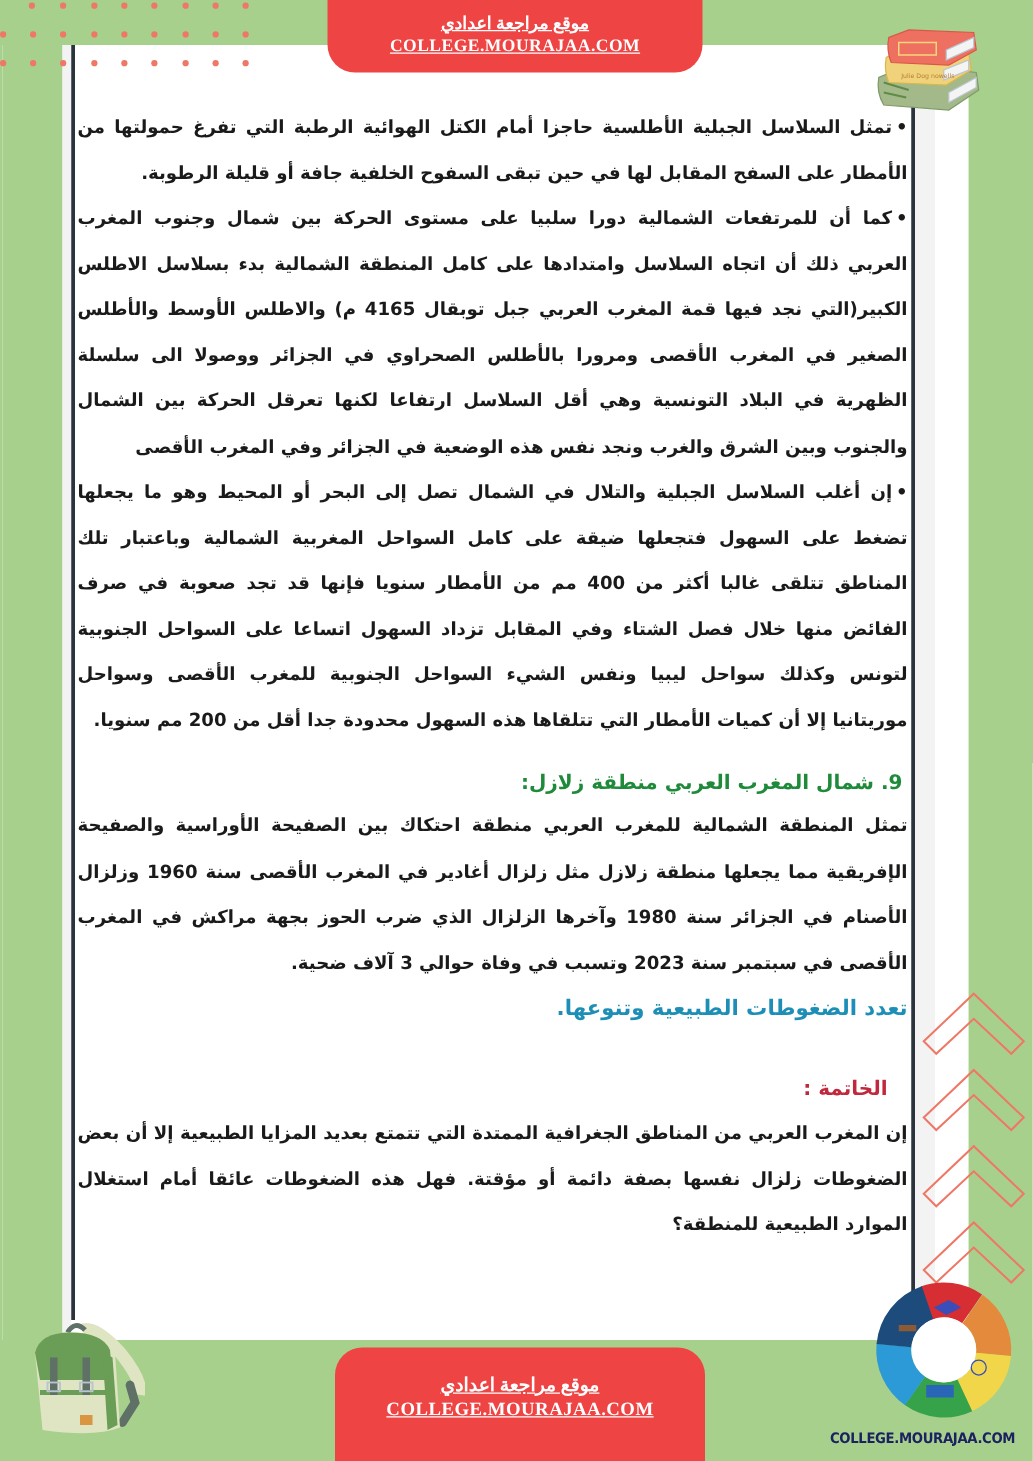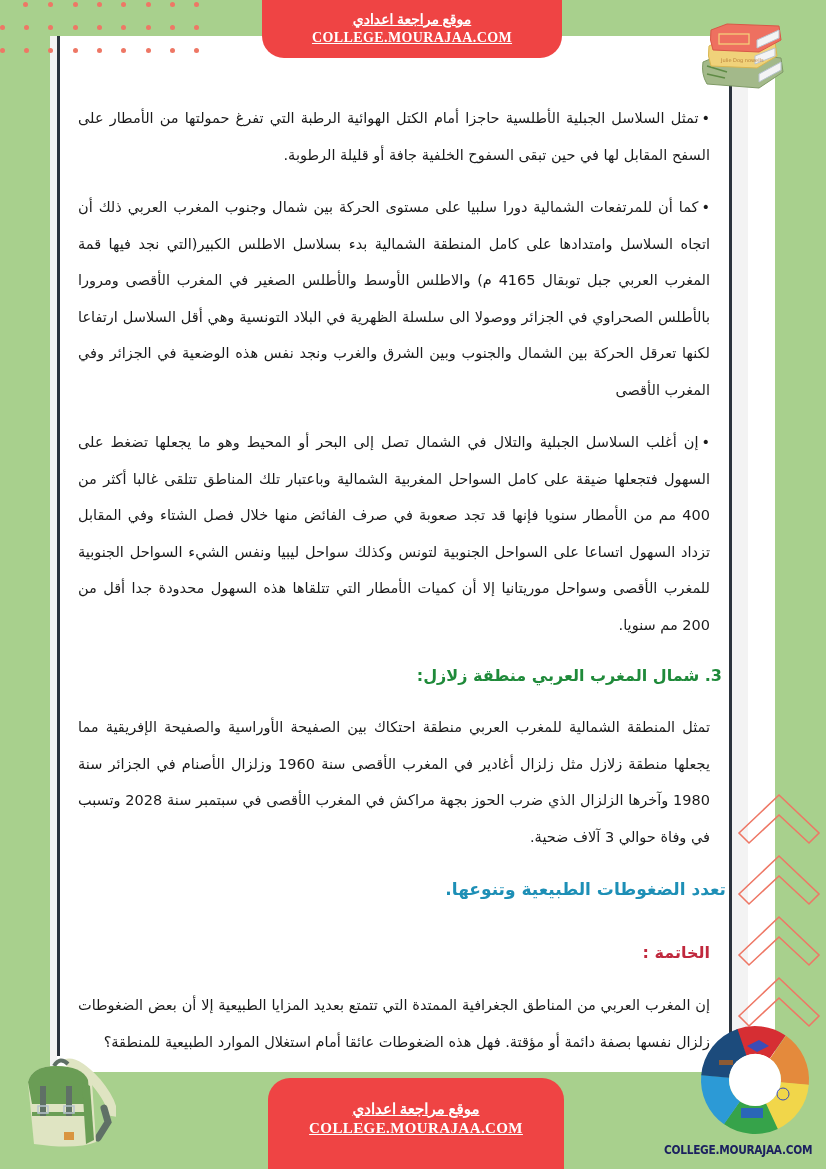--- a/index.html
+++ b/index.html
@@ -67,21 +67,21 @@
     .banner-top .ar { margin-top: 11px; }
     .banner-bottom .ar { margin-top: 22px; font-size: 15px; }
     .banner-bottom .en { font-size: 15px; line-height: 20px; }
 
     .content {
       position: absolute; left: 62px; top: 84px; width: 664px;
       direction: rtl; text-align: justify;
       font-family: "DejaVu Sans", sans-serif; font-size: 14.5px; color: #1a1a1a;
       line-height: 36.5px;
     }
-    .para { margin: 16px; font-weight: normal; letter-spacing: -0.6px; }
+    .para { margin: 0; font-weight: bold; letter-spacing: -0.6px; }
     .para .bullet { margin-left: 3px; }
     .heading-green {
       margin: 14px 0 0 0; font-weight: bold; font-size: 16px; color: #1f8a3a; line-height: 34px;
       padding-right: 4px;
     }
     .heading-blue {
       margin: 0; font-weight: bold; font-size: 17px; color: #1d8fb6; line-height: 36px;
     }
     .heading-red {
       margin: 28px 16px 0 0; font-weight: bold; font-size: 16px; color: #c0283d; line-height: 36px;
@@ -159,22 +159,22 @@
 <div class="content">
   <p class="para">
     <span class="bullet">•</span><span>تمثل السلاسل الجبلية الأطلسية حاجزا أمام الكتل الهوائية الرطبة التي تفرغ حمولتها من الأمطار على السفح المقابل لها في حين تبقى السفوح الخلفية جافة أو قليلة الرطوبة.</span>
   </p>
   <p class="para">
     <span class="bullet">•</span><span>كما أن للمرتفعات الشمالية دورا سلبيا على مستوى الحركة بين شمال وجنوب المغرب العربي ذلك أن اتجاه السلاسل وامتدادها على كامل المنطقة الشمالية بدء بسلاسل الاطلس الكبير(التي نجد فيها قمة المغرب العربي جبل توبقال 4165 م) والاطلس الأوسط والأطلس الصغير في المغرب الأقصى ومرورا بالأطلس الصحراوي في الجزائر ووصولا الى سلسلة الظهرية في البلاد التونسية وهي أقل السلاسل ارتفاعا لكنها تعرقل الحركة بين الشمال والجنوب وبين الشرق والغرب ونجد نفس هذه الوضعية في الجزائر وفي المغرب الأقصى</span>
   </p>
   <p class="para">
     <span class="bullet">•</span><span>إن أغلب السلاسل الجبلية والتلال في الشمال تصل إلى البحر أو المحيط وهو ما يجعلها تضغط على السهول فتجعلها ضيقة على كامل السواحل المغربية الشمالية وباعتبار تلك المناطق تتلقى غالبا أكثر من 400 مم من الأمطار سنويا فإنها قد تجد صعوبة في صرف الفائض منها خلال فصل الشتاء وفي المقابل تزداد السهول اتساعا على السواحل الجنوبية لتونس وكذلك سواحل ليبيا ونفس الشيء السواحل الجنوبية للمغرب الأقصى وسواحل موريتانيا إلا أن كميات الأمطار التي تتلقاها هذه السهول محدودة جدا أقل من 200 مم سنويا.</span>
   </p>
-  <h3 class="heading-green">3. شمال المغرب العربي منطقة زلازل:</h3>
-  <p class="para">تمثل المنطقة الشمالية للمغرب العربي منطقة احتكاك بين الصفيحة الأوراسية والصفيحة الإفريقية مما يجعلها منطقة زلازل مثل زلزال أغادير في المغرب الأقصى سنة 1960 وزلزال الأصنام في الجزائر سنة 1980 وآخرها الزلزال الذي ضرب الحوز بجهة مراكش في المغرب الأقصى في سبتمبر سنة 2028 وتسبب في وفاة حوالي 3 آلاف ضحية.</p>
+  <h3 class="heading-green">9. شمال المغرب العربي منطقة زلازل:</h3>
+  <p class="para">تمثل المنطقة الشمالية للمغرب العربي منطقة احتكاك بين الصفيحة الأوراسية والصفيحة الإفريقية مما يجعلها منطقة زلازل مثل زلزال أغادير في المغرب الأقصى سنة 1960 وزلزال الأصنام في الجزائر سنة 1980 وآخرها الزلزال الذي ضرب الحوز بجهة مراكش في المغرب الأقصى في سبتمبر سنة 2023 وتسبب في وفاة حوالي 3 آلاف ضحية.</p>
   <h3 class="heading-blue">تعدد الضغوطات الطبيعية وتنوعها.</h3>
   <h3 class="heading-red">الخاتمة :</h3>
   <p class="para">إن المغرب العربي من المناطق الجغرافية الممتدة التي تتمتع بعديد المزايا الطبيعية إلا أن بعض الضغوطات زلزال نفسها بصفة دائمة أو مؤقتة. فهل هذه الضغوطات عائقا أمام استغلال الموارد الطبيعية للمنطقة؟</p>
 </div>
 
 <div class="chevrons">
   <svg class="chev" style="top:0" width="86" height="56" viewBox="0 0 86 56">
     <path d="M2 40 L42 2 L82 40 L72 50 L42 22 L12 50 Z" fill="none" stroke="#ee7765" stroke-width="1.6"></path>
   </svg>
   <svg class="chev" style="top:61px" width="86" height="56" viewBox="0 0 86 56">

